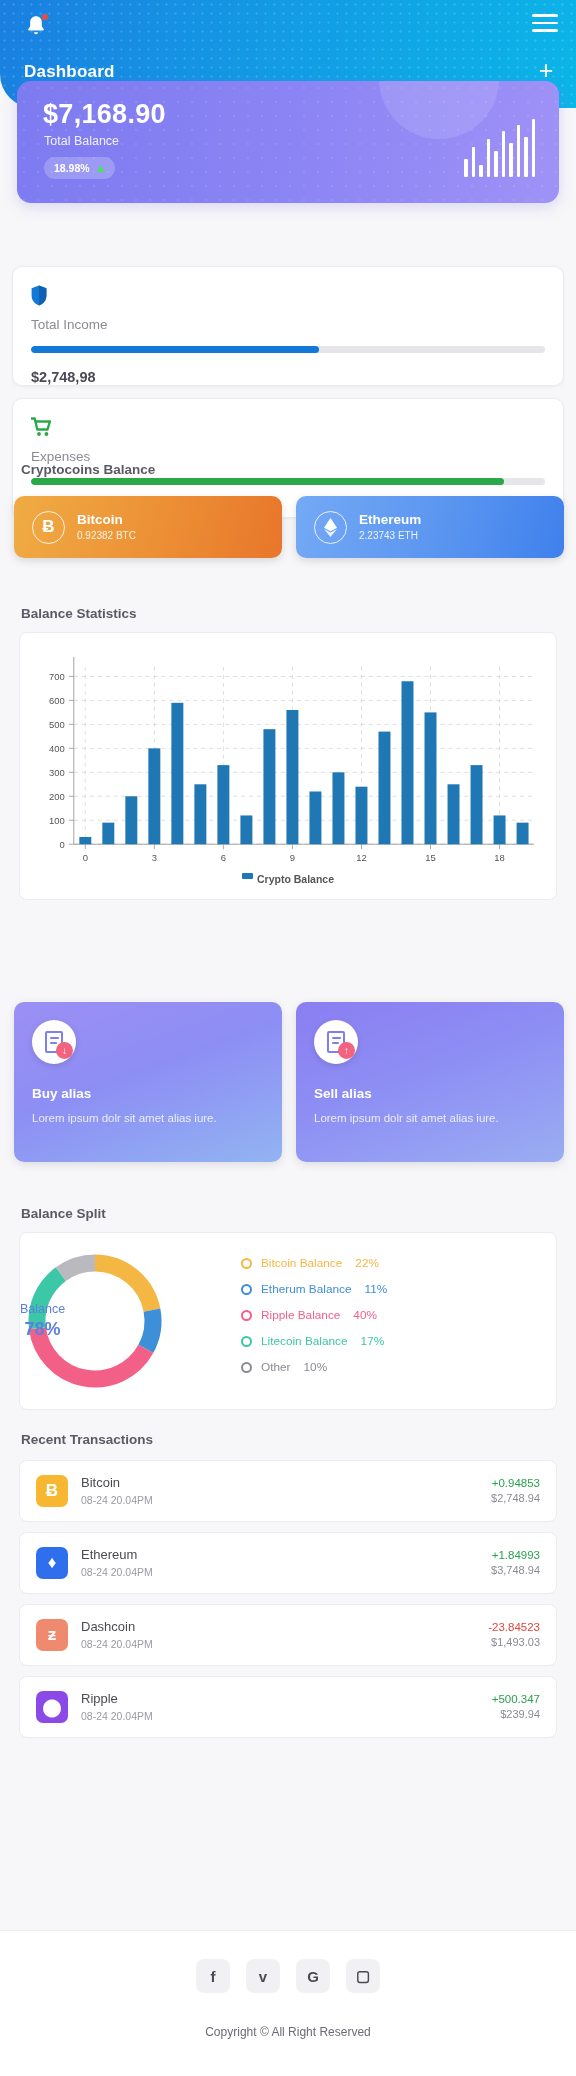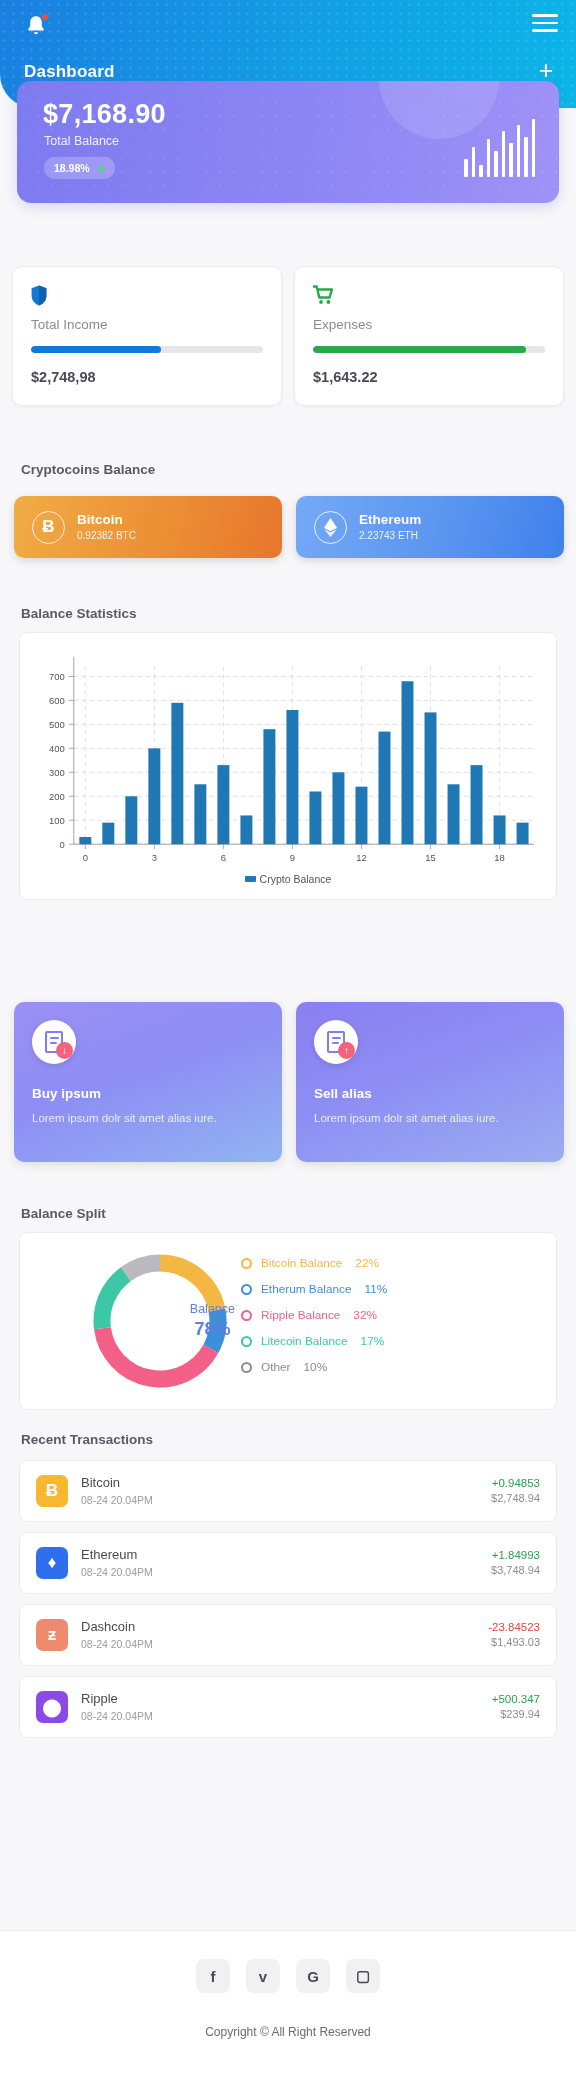--- a/index.html
+++ b/index.html
@@ -92,21 +92,21 @@
   }
   .mini-bars {
     position: absolute; right: 24px; bottom: 26px;
     display: flex; align-items: flex-end; gap: 4px; height: 58px;
   }
   .mini-bars i { display:block; width: 3.5px; background: #fff; border-radius: 1px; }
 
   
   .stats-row {
     position: absolute; left: 12px; top: 266px;
-    width: 552px; display: flex; gap: 12px;
+    width: 552px; display: flex; gap: 12px; flex-direction: column;
   }
   .stat-card {
     flex: 1; height: 140px; background: #fff; border-radius: 10px;
     border: 1px solid #ececf0;
     box-shadow: 0 1px 3px rgba(0,0,0,.05);
     padding: 18px 18px 0 18px;
     position: relative;
   }
   .stat-icon { height: 24px; margin-bottom: 8px; }
   .stat-title { font-size: 13.5px; color: #8b8b95; margin-bottom: 14px; }
@@ -146,22 +146,22 @@
 
   
   .chart-card {
     position: absolute; left: 19px; top: 632px;
     width: 538px; height: 268px;
     background: #fff; border: 1px solid #ececf0; border-radius: 8px;
   }
   .chart-inner { position: absolute; left: 0; top: 0; right: 0; bottom: 0; }
   .chart-legend {
     position: absolute; left: 0; right: 0; bottom: 14px;
-    display: flex; align-items: center; justify-content: center; gap: 4px;
-    font-size: 10.5px; color: #555;
+    display: flex; align-items: flex-start; justify-content: center; gap: 4px;
+    font-size: 10.5px; color: #555; font-weight: bold;
   }
   .legend-swatch { width: 11px; height: 6px; background: #1f77b4; border-radius: 1px; }
 
   
   .promo-row {
     position: absolute; left: 14px; top: 1002px;
     width: 550px; display: flex; gap: 14px;
   }
   .promo-card {
     flex: 1; height: 160px; border-radius: 10px;
@@ -196,21 +196,21 @@
   .promo-title { color: #fff; font-size: 13.5px; font-weight: bold; margin-bottom: 9px; }
   .promo-desc { color: rgba(255,255,255,.82); font-size: 11.5px; line-height: 1.55; }
 
   
   .split-card {
     position: absolute; left: 19px; top: 1232px;
     width: 538px; height: 178px;
     background: #fff; border: 1px solid #ececf0; border-radius: 8px;
     display: flex; align-items: center;
   }
-  .donut-wrap { width: 215px; display:flex; align-items:center; justify-content:flex-end; position: relative; }
+  .donut-wrap { width: 215px; display:flex; align-items:center; justify-content:flex-start; position: relative; }
   .donut-center {
     position: absolute; text-align: center; line-height: 1.25;
   }
   .donut-center .t1 { font-size: 12.5px; color: #5a7fe0; }
   .donut-center .t2 { font-size: 18px; color: #5a7fe0; font-weight: bold; }
   .split-legend { flex: 1; padding-left: 6px; }
   .legend-row {
     display: flex; align-items: center; gap: 9px;
     font-size: 11.8px; margin-bottom: 12px;
   }
@@ -440,21 +440,21 @@
       <span>Crypto Balance</span>
     </div>
   </div>
 
   <div class="promo-row">
     <div class="promo-card buy">
       <div class="promo-icon">
         <span class="doc-glyph"></span>
         <span class="badge-circle down">↓</span>
       </div>
-      <div class="promo-title">Buy ipsum</div>
+      <div class="promo-title">Buy alias</div>
       <div class="promo-desc">Lorem ipsum dolr sit amet alias iure.</div>
     </div>
     <div class="promo-card sell">
       <div class="promo-icon">
         <span class="doc-glyph"></span>
         <span class="badge-circle up">↑</span>
       </div>
       <div class="promo-title">Sell alias</div>
       <div class="promo-desc">Lorem ipsum dolr sit amet alias iure.</div>
     </div>
@@ -483,21 +483,21 @@
           <span class="legend-pct">22%</span>
         </div>
         <div class="legend-row" style="color: rgb(61, 143, 216);">
           <span class="legend-ring"></span>
           <span>Etherum Balance</span>
           <span class="legend-pct">11%</span>
         </div>
         <div class="legend-row" style="color: rgb(242, 95, 135);">
           <span class="legend-ring"></span>
           <span>Ripple Balance</span>
-          <span class="legend-pct">32%</span>
+          <span class="legend-pct">40%</span>
         </div>
         <div class="legend-row" style="color: rgb(60, 200, 166);">
           <span class="legend-ring"></span>
           <span>Litecoin Balance</span>
           <span class="legend-pct">17%</span>
         </div>
         <div class="legend-row" style="color: rgb(139, 139, 149); align-items: center;">
           <span class="legend-ring"></span>
           <span>Other</span>
           <span class="legend-pct">10%</span>

